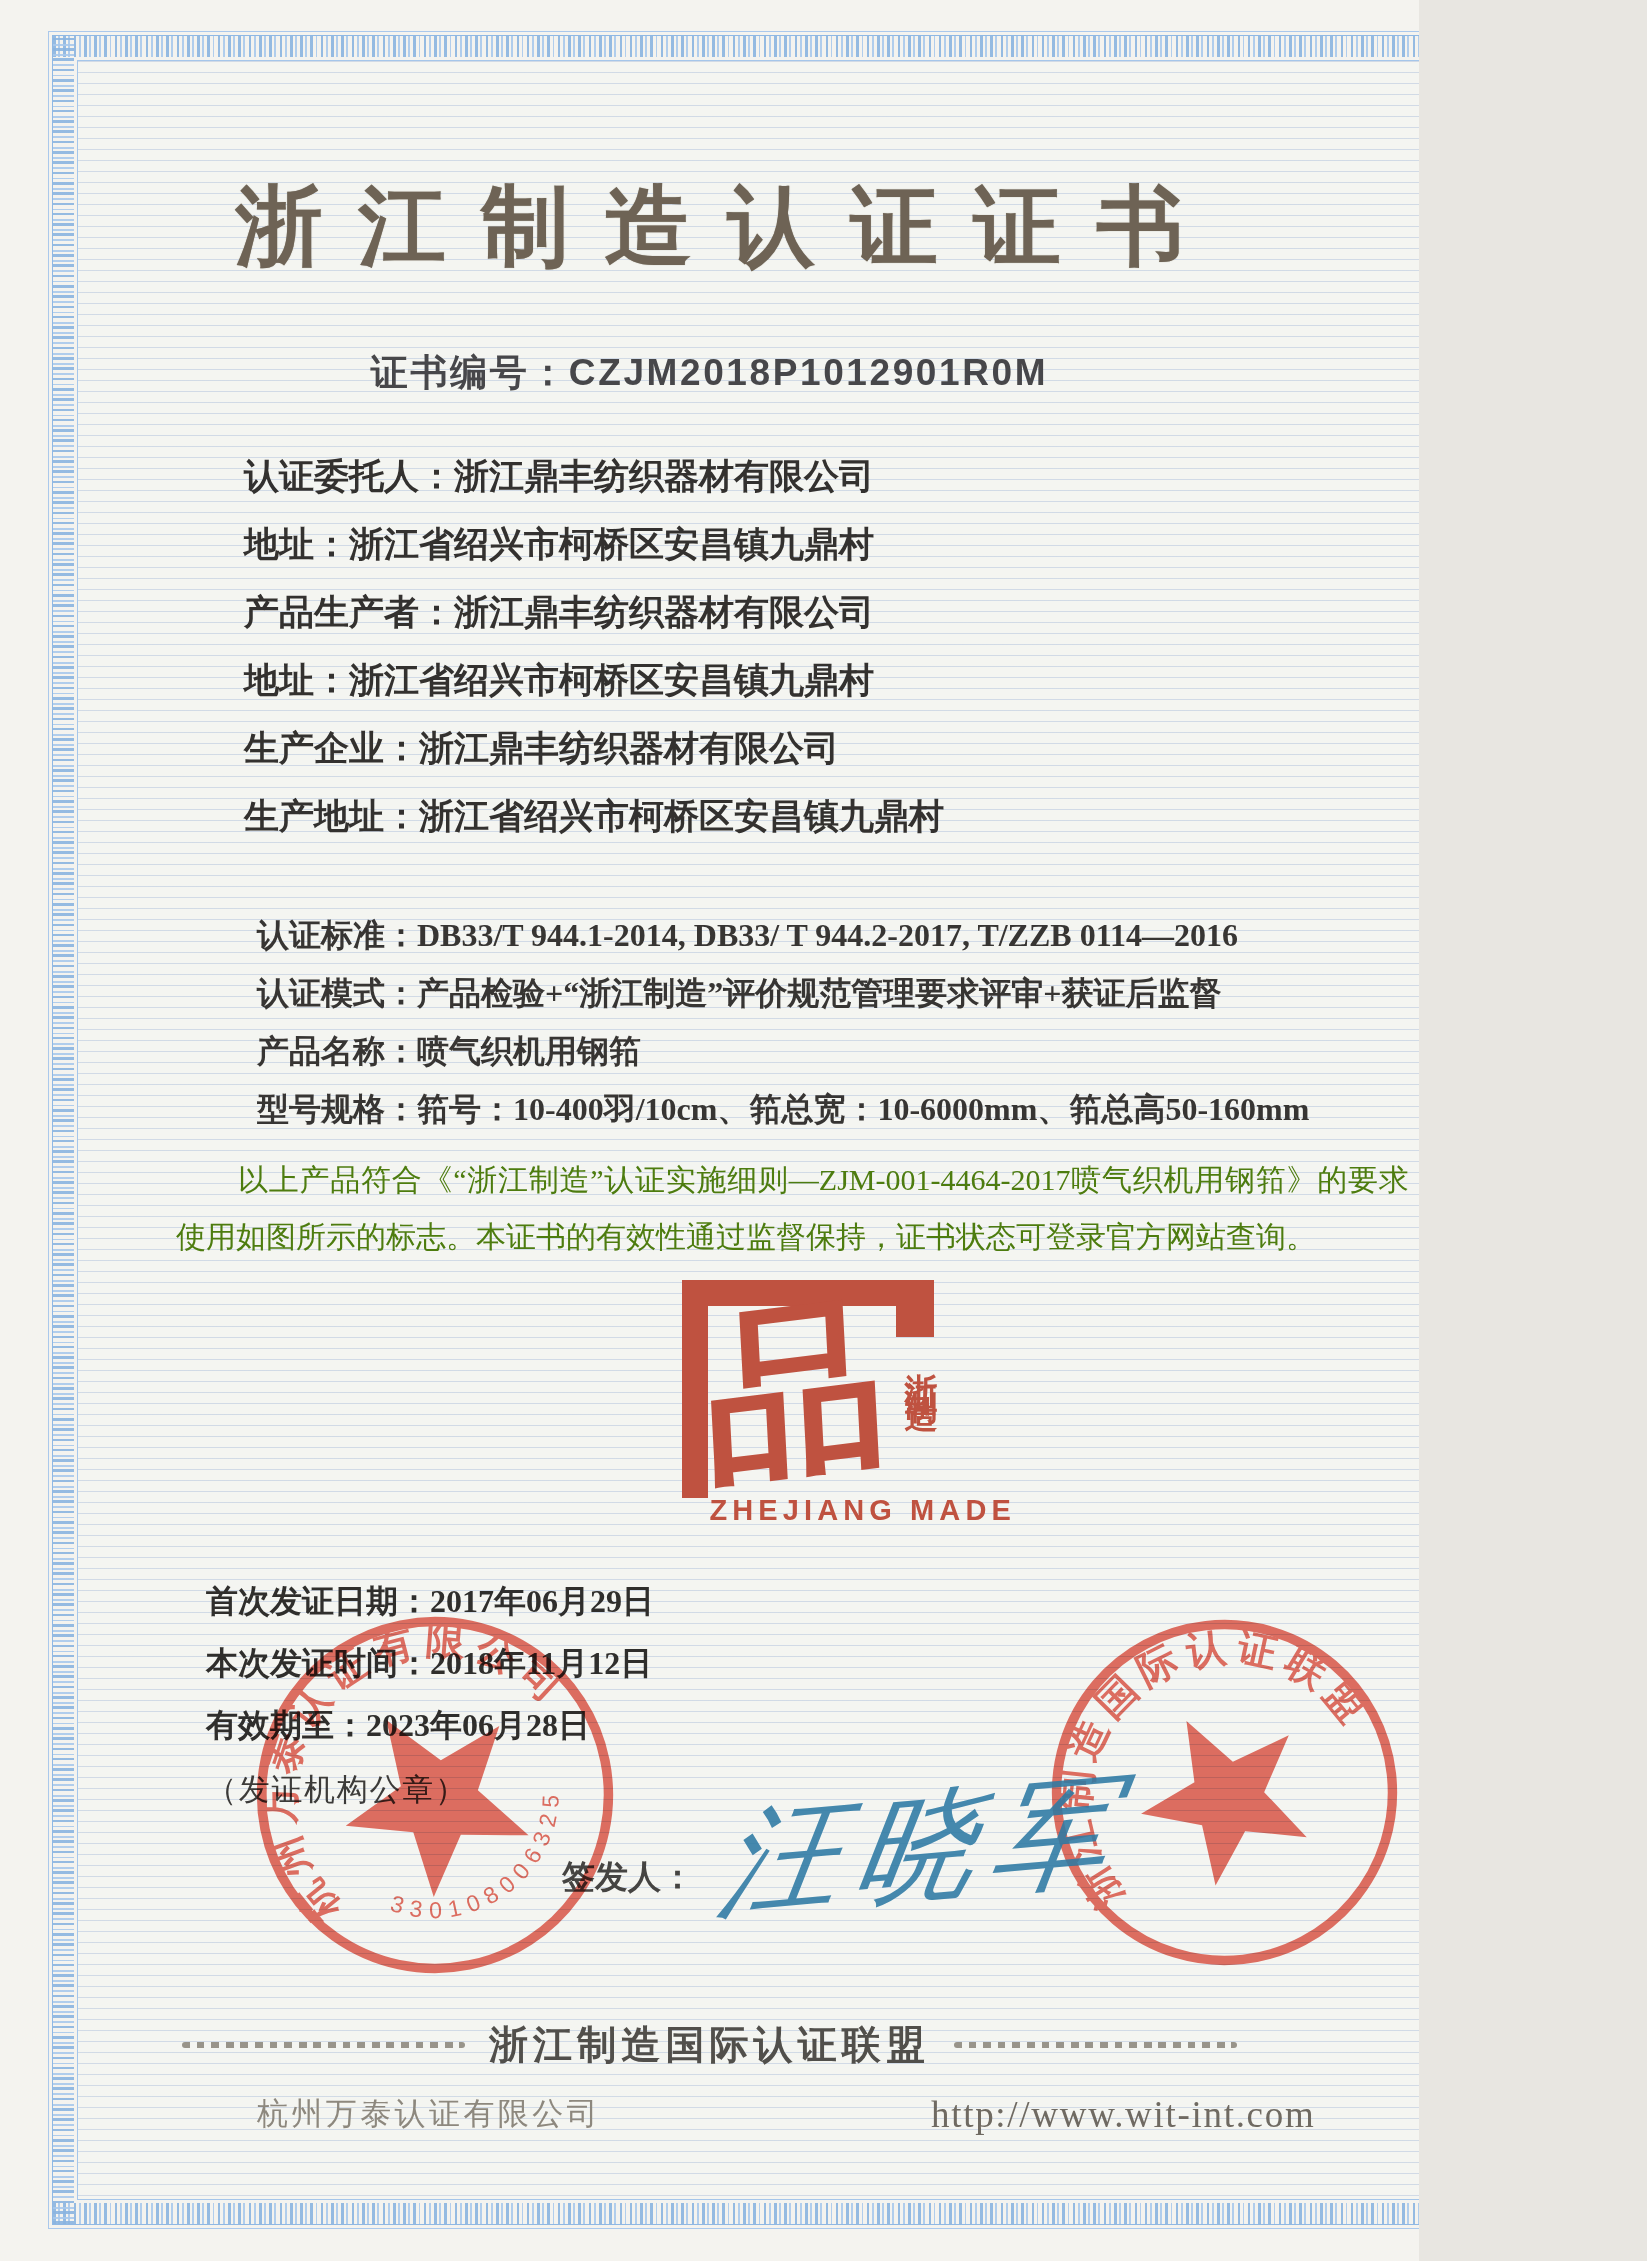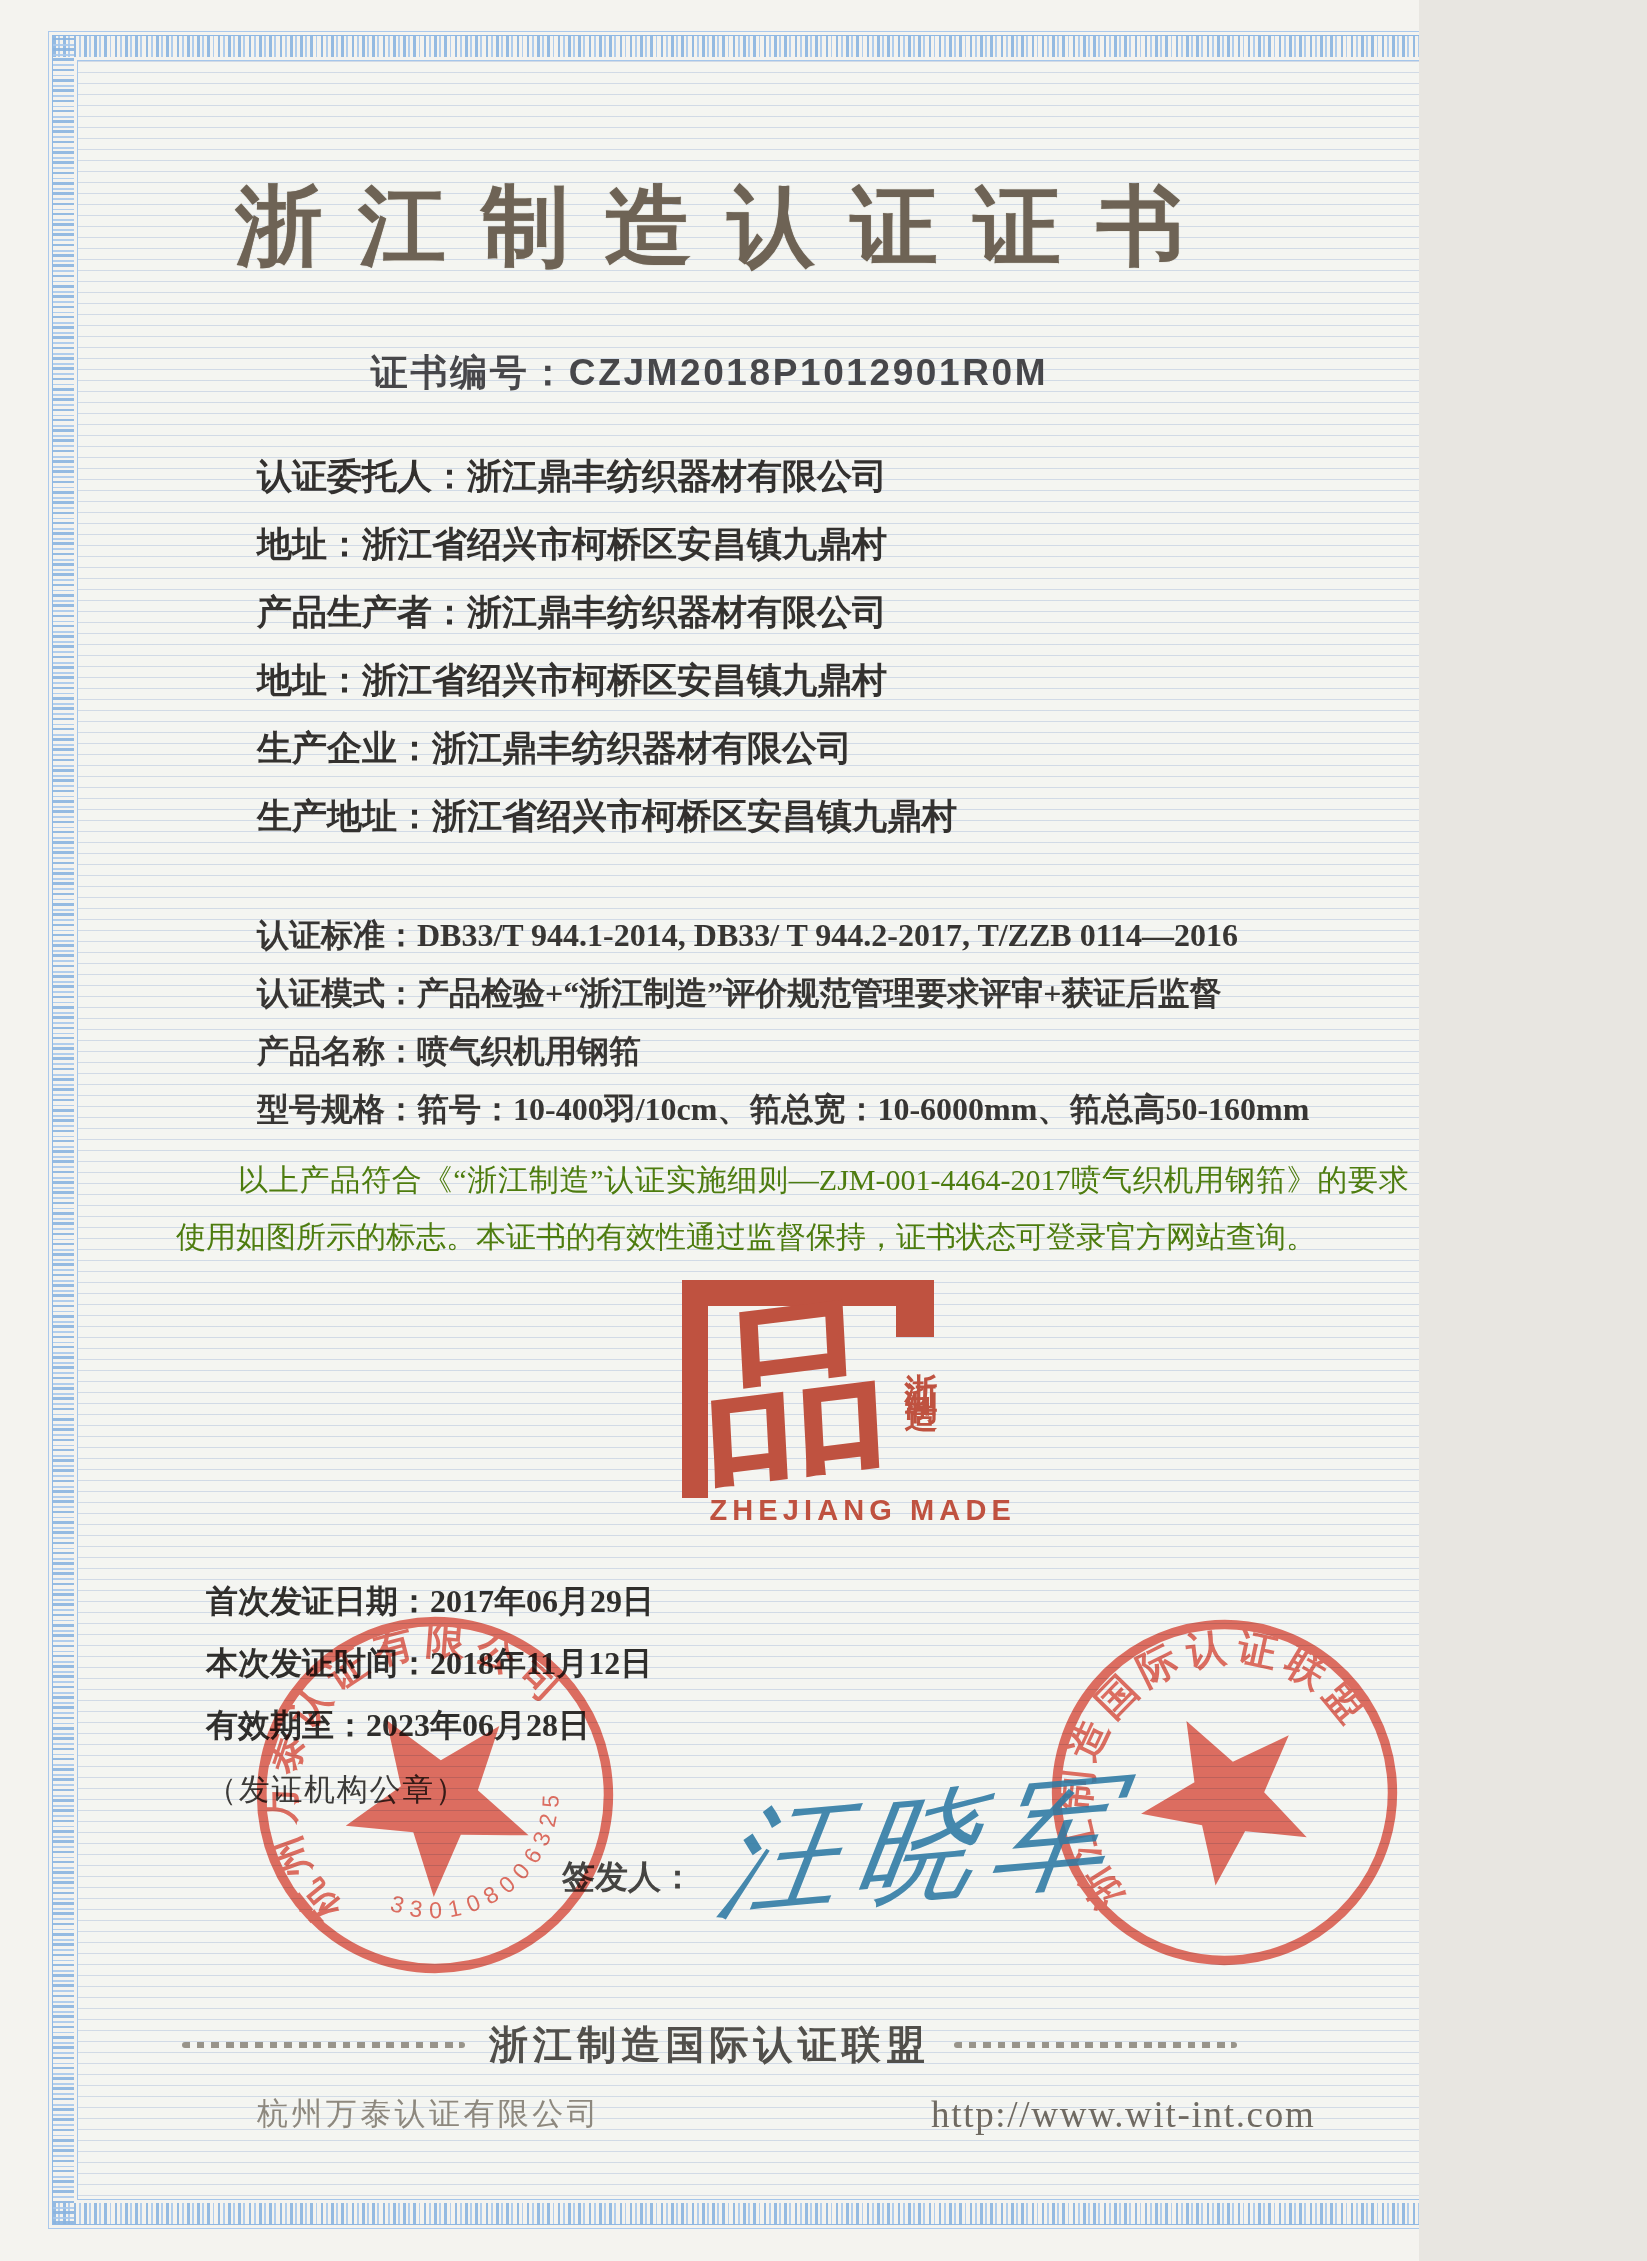--- a/index.html
+++ b/index.html
@@ -23,21 +23,21 @@
   .frame-c{position:absolute;left:24px;top:24px;right:24px;bottom:24px;border:1.7px solid #a5c6ea;
       background:
         repeating-linear-gradient(180deg, rgba(128,156,204,.30) 0 1.3px, transparent 1.3px 11px),
         #f4f5f1;}
   
   .title{position:absolute;left:0;top:168px;width:100%;text-align:center;
       font-size:87px;font-weight:700;color:#6e6355;letter-spacing:36px;padding-left:36px;box-sizing:border-box;
       text-shadow:0 0 0.9px rgba(90,80,60,.6);}
   .certno{position:absolute;left:0;top:348px;width:100%;text-align:center;
       font-family:"Liberation Sans",sans-serif;font-size:37px;font-weight:700;color:#47474a;letter-spacing:2.6px;}
-  .info{position:absolute;left:257px;top:453px;}
+  .info{position:absolute;left:244px;top:453px;}
   .info .line{height:68px;font-size:35px;font-weight:700;color:#33312f;white-space:nowrap;}
   .specs{position:absolute;left:257px;top:914px;}
   .specs .line{height:58px;font-size:32px;font-weight:700;color:#373533;white-space:nowrap;}
   .decl{position:absolute;left:176px;top:1151px;width:1325px;
       font-size:30px;line-height:57px;color:#4d7c0f;text-indent:62px;text-align:justify;}
   
   .logo{position:absolute;left:682px;top:1280px;width:297px;height:259px;color:#bf5240;}
   .logo .bar-left{position:absolute;left:0;top:0;width:26px;height:218px;background:#bf5240;}
   .logo .bar-top{position:absolute;left:0;top:0;width:216px;height:26px;background:#bf5240;}
   .logo .corner{position:absolute;left:214px;top:0;width:38px;height:57px;background:#bf5240;}

